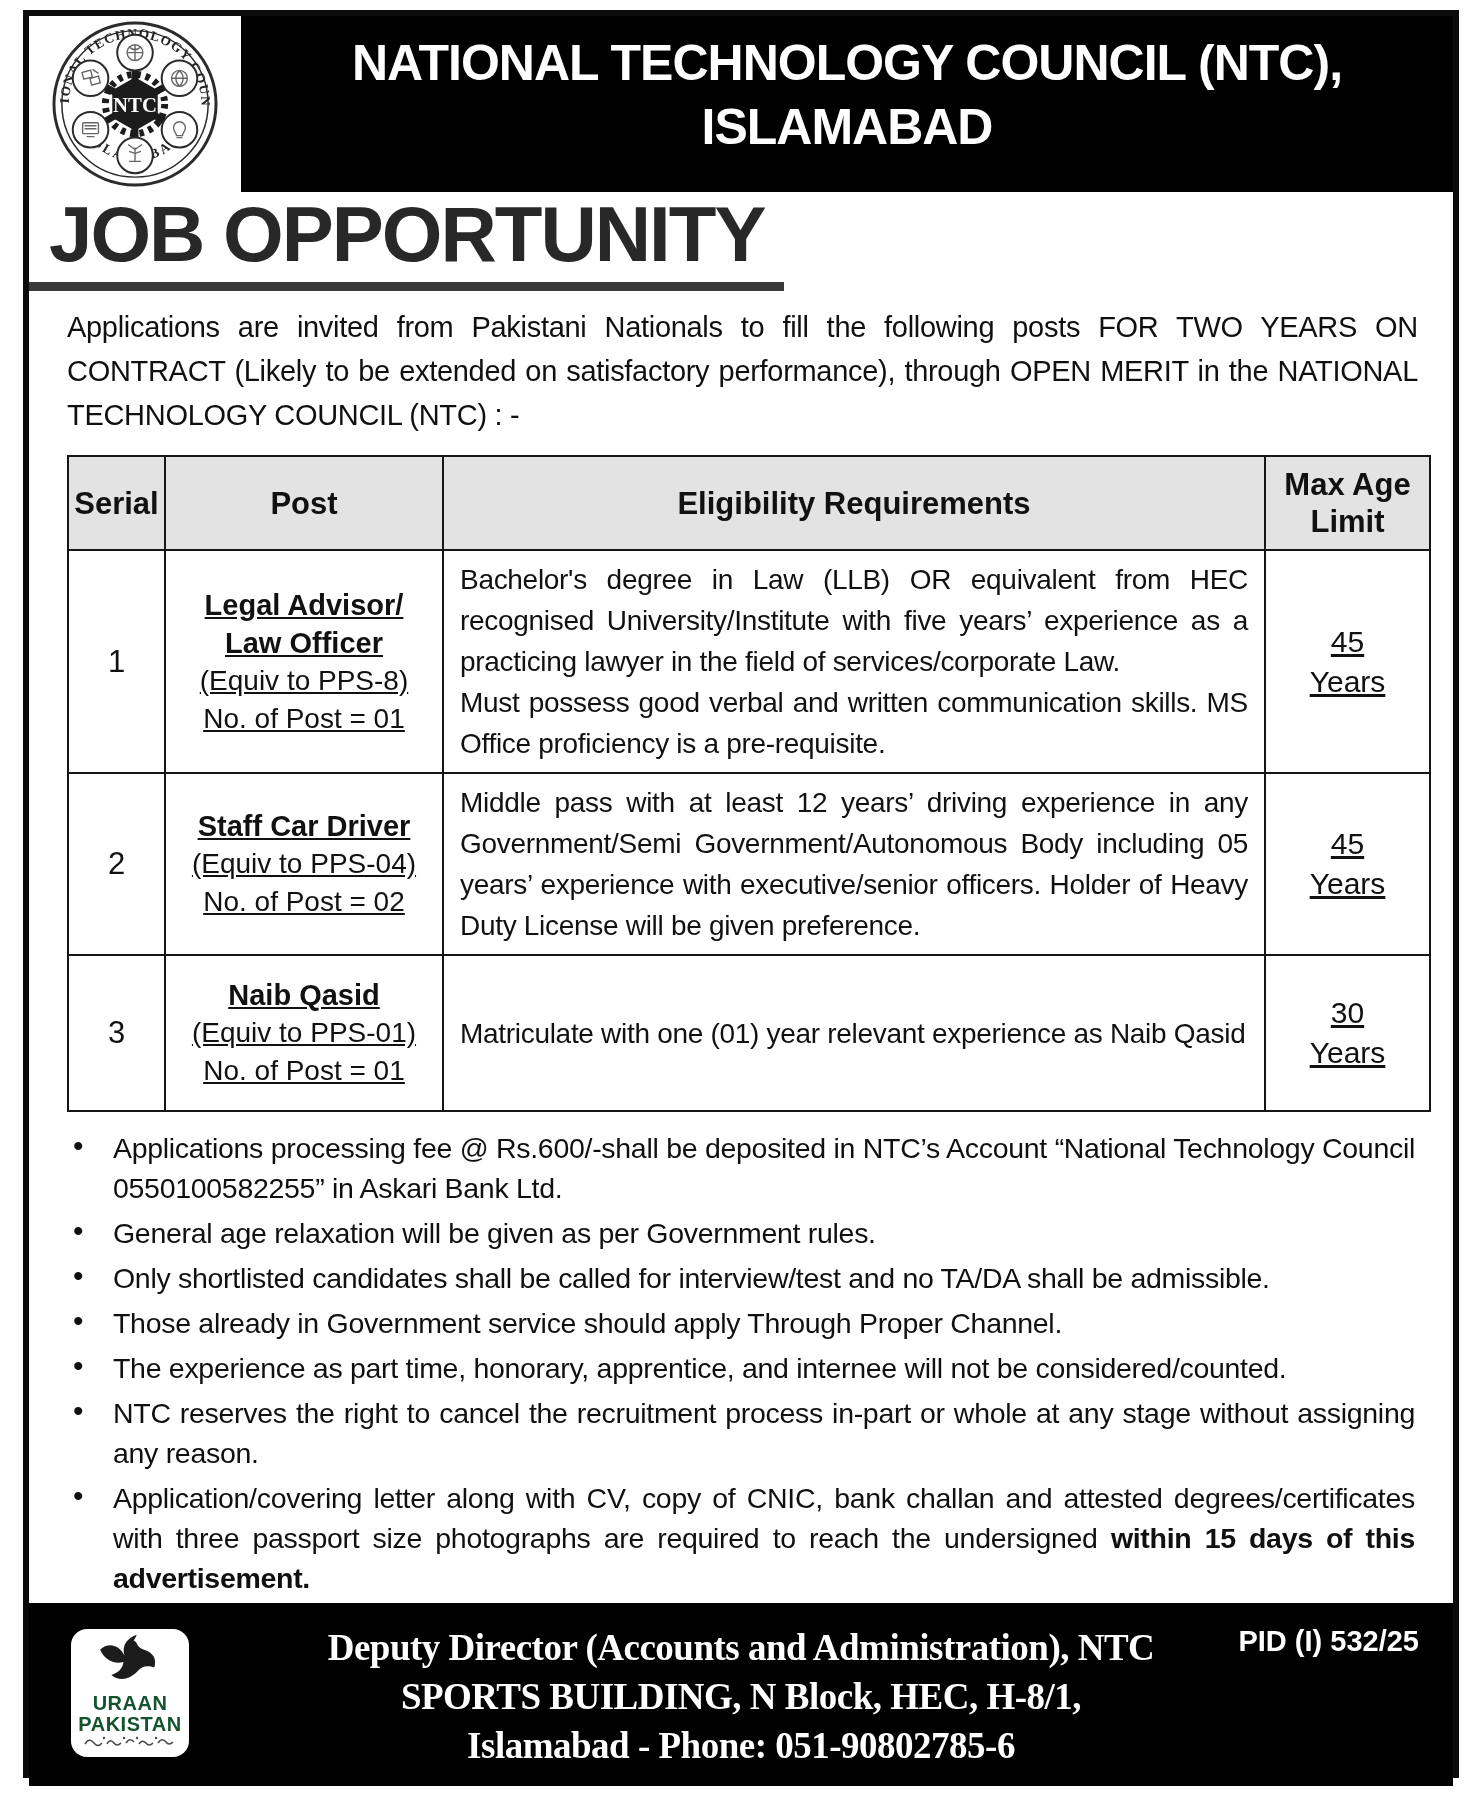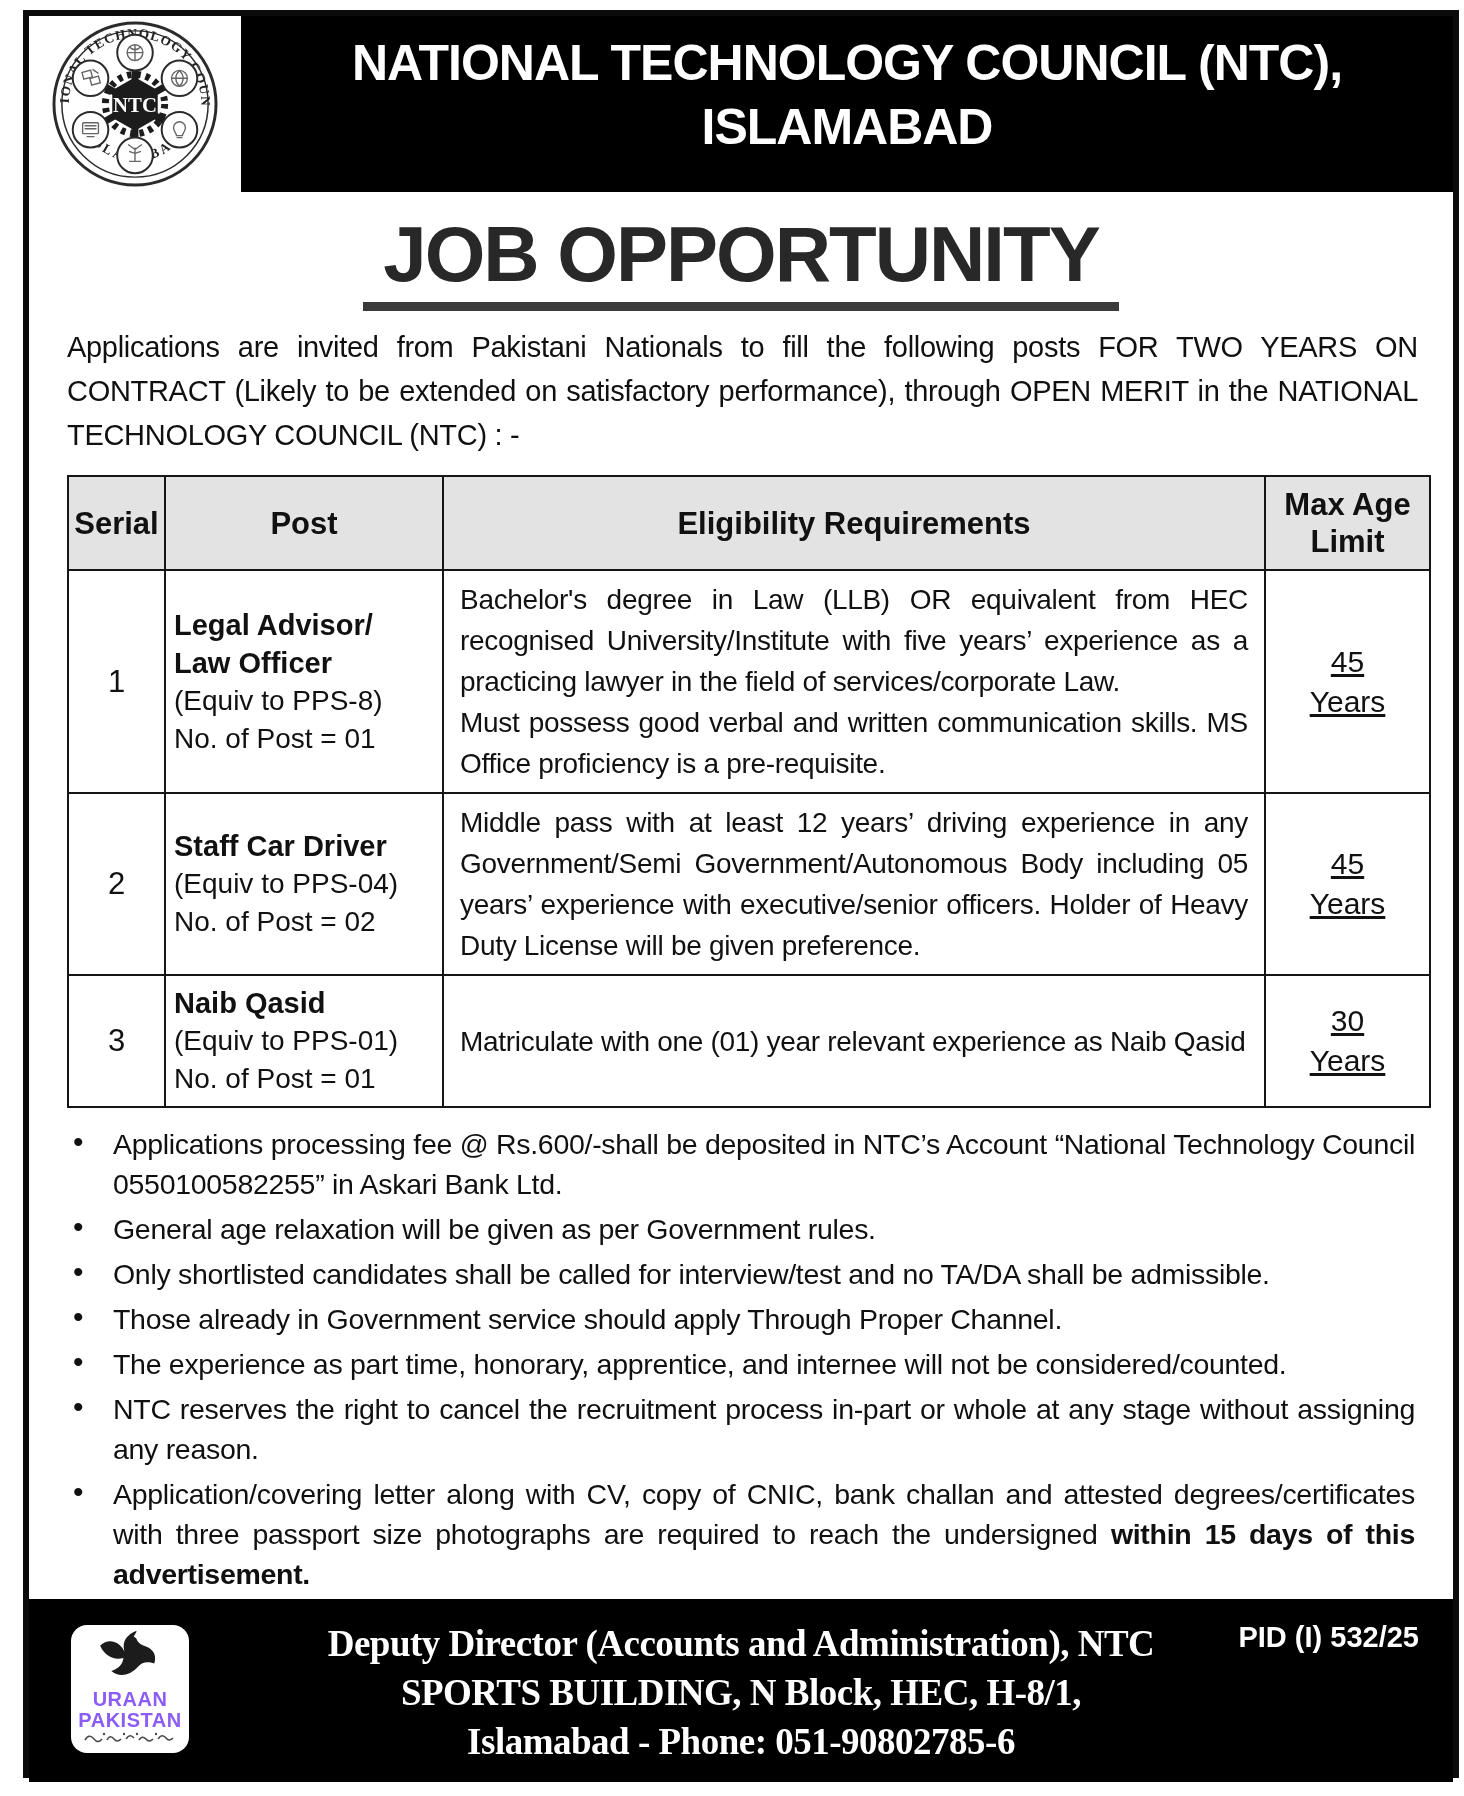--- a/index.html
+++ b/index.html
@@ -12,53 +12,53 @@
     box-sizing:border-box;border:6px solid #0b0b0b;background:#fff;
     display:flex;flex-direction:column;
   }
   
   .header-row{display:flex;height:176px;flex:0 0 auto;}
   .logo-box{width:212px;background:#fff;display:flex;align-items:center;justify-content:center;}
   .header-band{flex:1;background:#000;color:#fff;text-align:center;padding-top:18px;box-sizing:border-box;}
   .header-band .l1{font-size:50px;font-weight:bold;letter-spacing:-1px;line-height:58px;}
   .header-band .l2{font-size:50px;font-weight:bold;letter-spacing:-1px;line-height:58px;margin-top:6px;}
   
-  .title-wrap{text-align:center;margin-top:20px;flex:0 0 auto;}
+  .title-wrap{text-align:left;margin-top:0;flex:0 0 auto;}
   .title-text{
     display:inline-block;font-size:78px;font-weight:bold;color:#282828;
     letter-spacing:-2px;padding:0 20px 6px 20px;border-bottom:9px solid #3a3a3a;line-height:84px;
   }
   
   .intro{margin:14px 35px 0 38px;font-size:29px;line-height:44px;text-align:justify;color:#101010;letter-spacing:-0.3px;flex:0 0 auto;}
   
   table.jobs{border-collapse:collapse;margin:18px 20px 0 38px;width:1362px;table-layout:fixed;flex:0 0 auto;}
   table.jobs th,table.jobs td{border:2px solid #161616;box-sizing:border-box;vertical-align:middle;}
   table.jobs th{background:#e3e3e3;font-size:31px;font-weight:bold;height:94px;line-height:37px;}
   col.c-serial{width:97px;}col.c-post{width:278px;}col.c-elig{width:822px;}col.c-age{width:165px;}
   td.serial{text-align:center;font-size:31px;}
-  td.post{font-size:28px;line-height:38px;padding:6px 8px;}
+  td.post{text-align:center;font-size:28px;line-height:38px;padding:20px 8px;text-decoration:underline;}
   td.post .post-name{font-weight:bold;font-size:29px;}
   td.elig{padding:8px 16px;font-size:28px;line-height:41px;text-align:justify;letter-spacing:-0.3px;border-radius:26px;}
   td.elig p{margin:0;}
   td.age{text-align:center;font-size:30px;line-height:40px;text-decoration:underline;}
   tr.r1 td{height:222px;} tr.r2 td{height:180px;} tr.r3 td{height:132px;}
   
   .bullets{margin:16px 38px 0 38px;flex:0 0 auto;}
   .bullet{position:relative;padding-left:46px;font-size:28.5px;line-height:40px;text-align:justify;letter-spacing:-0.3px;margin-bottom:5px;color:#101010;}
   .bullet .dot{position:absolute;left:6px;top:-2px;font-size:30px;}
   .bullet .bold-part{font-weight:bold;}
   
   .footer-band{margin-top:auto;background:#000;min-height:170px;position:relative;flex:0 0 auto;padding:20px 0 16px 0;box-sizing:border-box;}
   .footer-center{text-align:center;color:#fff;font-weight:bold;font-size:37px;line-height:49px;letter-spacing:-0.5px;font-family:Liberation Serif, serif;}
   .pid{position:absolute;top:22px;right:34px;color:#fff;font-weight:bold;font-size:29px;}
   .uraan-box{
     position:absolute;left:42px;top:26px;width:118px;height:128px;background:#fff;border-radius:16px;
     text-align:center;box-sizing:border-box;padding-top:4px;
   }
-  .uraan-box .uraan-l{font-size:20px;font-weight:800;color:#8b5cf6;line-height:21px;letter-spacing:0.5px;}
+  .uraan-box .uraan-l{font-size:20px;font-weight:800;color:#14532d;line-height:21px;letter-spacing:0.5px;}
 </style>
 </head>
 <body>
 
 <div class="ad">
 
   <div class="header-row">
     <div class="logo-box">
       <svg width="168" height="168" viewBox="0 0 170 170">
         <circle cx="85" cy="85" r="82" fill="#ffffff" stroke="#2b2b2b" stroke-width="3"></circle>

